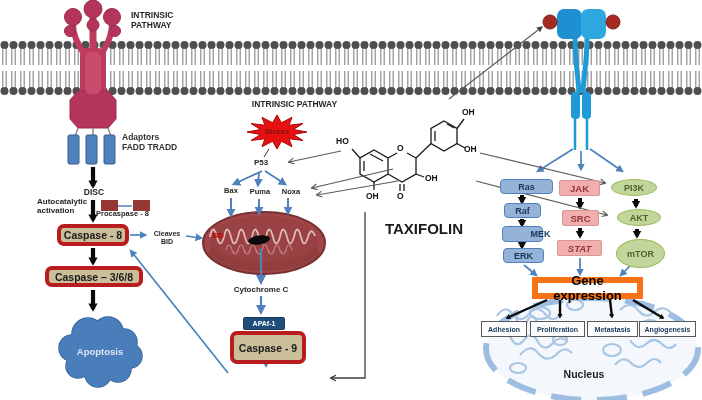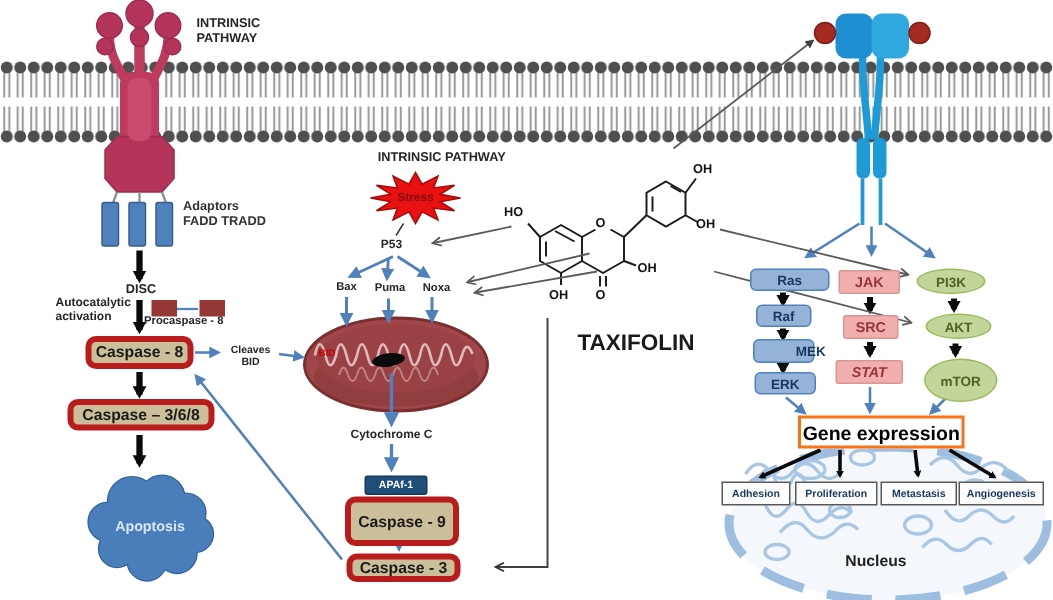--- a/index.html
+++ b/index.html
@@ -8,21 +8,21 @@
   #vector{position:absolute;left:0;top:0;}
   .lbl{position:absolute;font-weight:bold;color:#262626;line-height:1.15;white-space:pre-line;font-size:8.5px;}
   .ctr{text-align:center;}
   .box{position:absolute;display:flex;align-items:center;justify-content:center;font-weight:bold;
        box-sizing:border-box;text-align:center;}
   .tan{background:#CBBF99;border:4px solid #b91c1c;border-radius:7px;color:#1a1a1a;font-size:10.5px;}
   .mapk{background:#95B3D7;border:1.5px solid #4F81BD;border-radius:4px;color:#17375E;font-size:9px;}
   .jak{background:#F0AFAD;border:1px solid #D99694;border-radius:2px;color:#943634;font-size:9.5px;}
   .pio{background:#C2D69B;border:1px solid #9BBB59;border-radius:50%;color:#4F6228;font-size:9px;}
   .navy{background:#1F4E79;border:1px solid #17375E;color:#fff;font-size:7px;border-radius:2px;}
-  .ge{background:#fff;border:2px solid #f97316;color:#000;font-size:13px;}
+  .ge{background:#fff;border:6px solid #f97316;color:#000;font-size:13px;}
   .out{background:#FDFDFD;border:1px solid #595959;color:#17375E;font-size:7px;}
   .chem{position:absolute;font-weight:600;color:#111;font-size:8.5px;}
 </style>
 </head>
 <body>
 
 <div id="stage">
 
 <svg id="vector" width="702" height="400" viewBox="0 0 702 400">
   <defs>
@@ -239,21 +239,20 @@
 
 <div class="lbl ctr" style="left:237px;top:100px;width:115px;">INTRINSIC PATHWAY</div>
 <div class="lbl ctr" style="left:257px;top:127px;width:40px;font-size:8px;color:#7F1010;">Stress</div>
 <div class="lbl ctr" style="left:247px;top:158px;width:28px;font-size:8px;">P53</div>
 <div class="lbl ctr" style="left:219px;top:187px;width:24px;font-size:7.5px;">Bax</div>
 <div class="lbl ctr" style="left:245px;top:188px;width:30px;font-size:7.5px;">Puma</div>
 <div class="lbl ctr" style="left:276px;top:188px;width:30px;font-size:7.5px;">Noxa</div>
 <div class="lbl ctr" style="left:223px;top:285px;width:76px;font-size:8px;">Cytochrome C</div>
 <div class="box navy" style="left:243px;top:317px;width:42px;height:13px;">APAf-1</div>
 <div class="box tan" style="left:230px;top:331px;width:76px;height:33px;">Caspase - 9</div>
-<div class="box tan" style="left:231px;top:369px;width:76px;height:19px;">Caspase - 3</div>
 
 <div class="lbl ctr" style="left:383px;top:220px;width:82px;font-size:15px;color:#1a1a1a;">TAXIFOLIN</div>
 <div class="chem" style="left:336px;top:136px;">HO</div>
 <div class="chem" style="left:462px;top:107px;">OH</div>
 <div class="chem" style="left:464px;top:144px;">OH</div>
 <div class="chem" style="left:425px;top:173px;">OH</div>
 <div class="chem" style="left:366px;top:191px;">OH</div>
 <div class="chem" style="left:397px;top:191px;">O</div>
 <div class="chem" style="left:397px;top:143px;background:#fff;">O</div>
 

